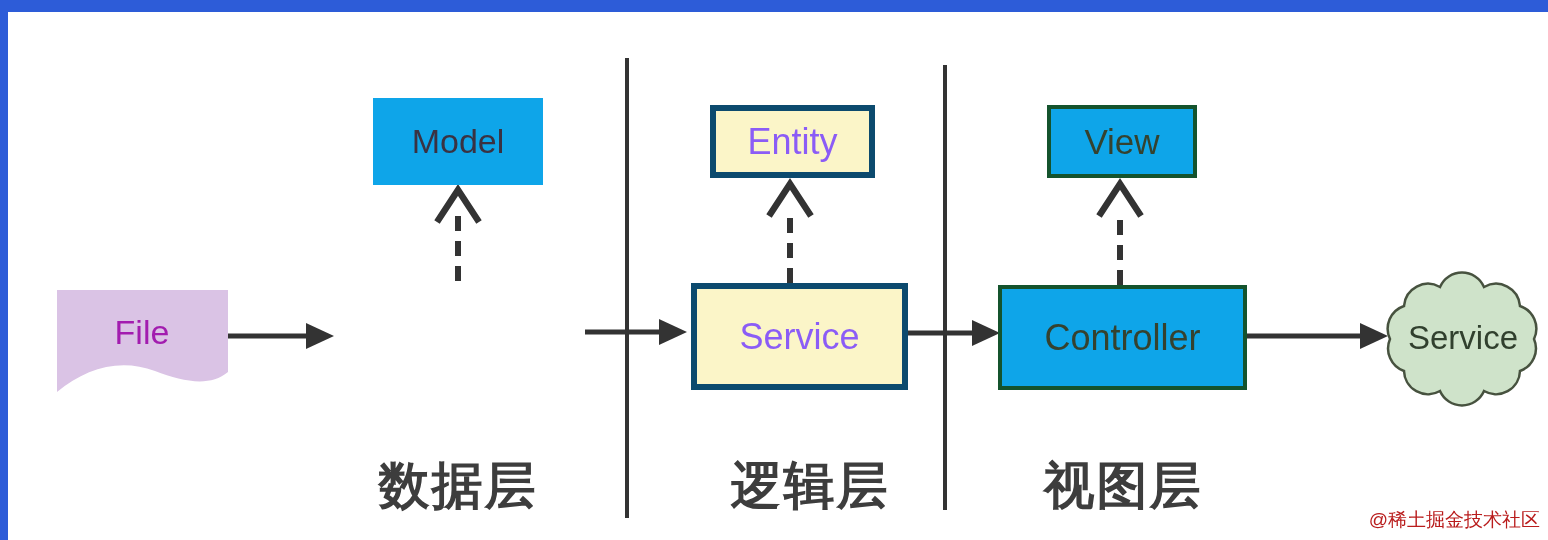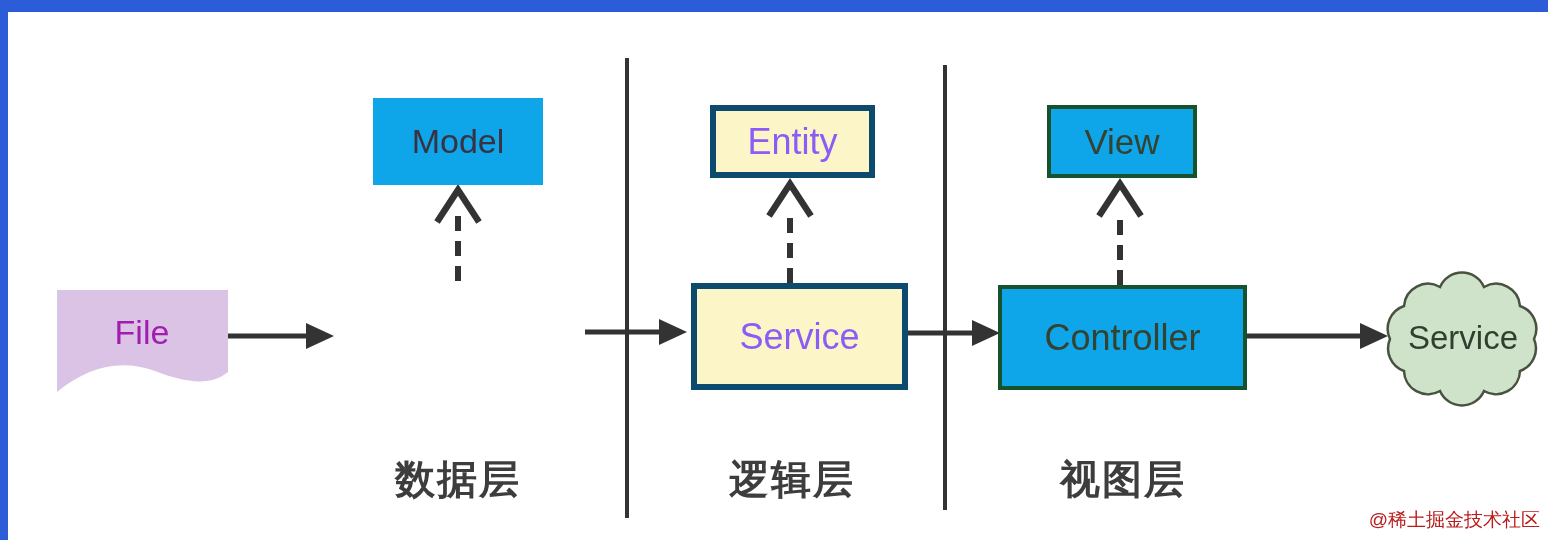--- a/index.html
+++ b/index.html
@@ -21,24 +21,24 @@
   #entity     {left:710px;top:105px;width:165px;height:73px;font-size:36px;}
   #service    {left:683px;top:283px;width:217px;height:107px;font-size:36px;margin-left:8px;}
   #viewbox    {left:1047px;top:105px;width:150px;height:73px;font-size:35px;}
   #controller {left:998px;top:285px;width:249px;height:105px;font-size:36px;}
   
   .shape-label{position:absolute;display:flex;align-items:center;justify-content:center;
                font-size:34px;color:#a21caf;}
   #file-label  {left:62px; top:296px;width:160px;height:72px;}
   #client-label{left:1392px;top:304px;width:142px;height:68px;color:#31402e;font-size:33px;}
   
-  .layer-label{position:absolute;width:260px;text-align:center;font-size:40px;
+  .layer-label{position:absolute;width:260px;text-align:center;font-size:51px;
                font-weight:bold;color:#3d3d3d;letter-spacing:2px;}
   #layer-data {left:328px; top:452px;}
-  #layer-logic{left:662px; top:452px;}
+  #layer-logic{left:680px; top:452px;}
   #layer-view {left:993px; top:452px;}
   
   .watermark{position:absolute;right:8px;bottom:7px;font-size:19px;color:#b91c1c;}
 </style>
 </head>
 <body>
 
 <div class="canvas">
 
   <div class="frame-top"></div>

